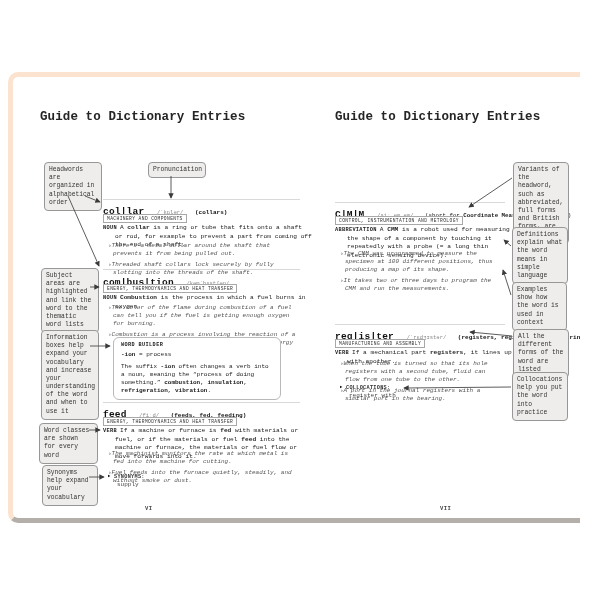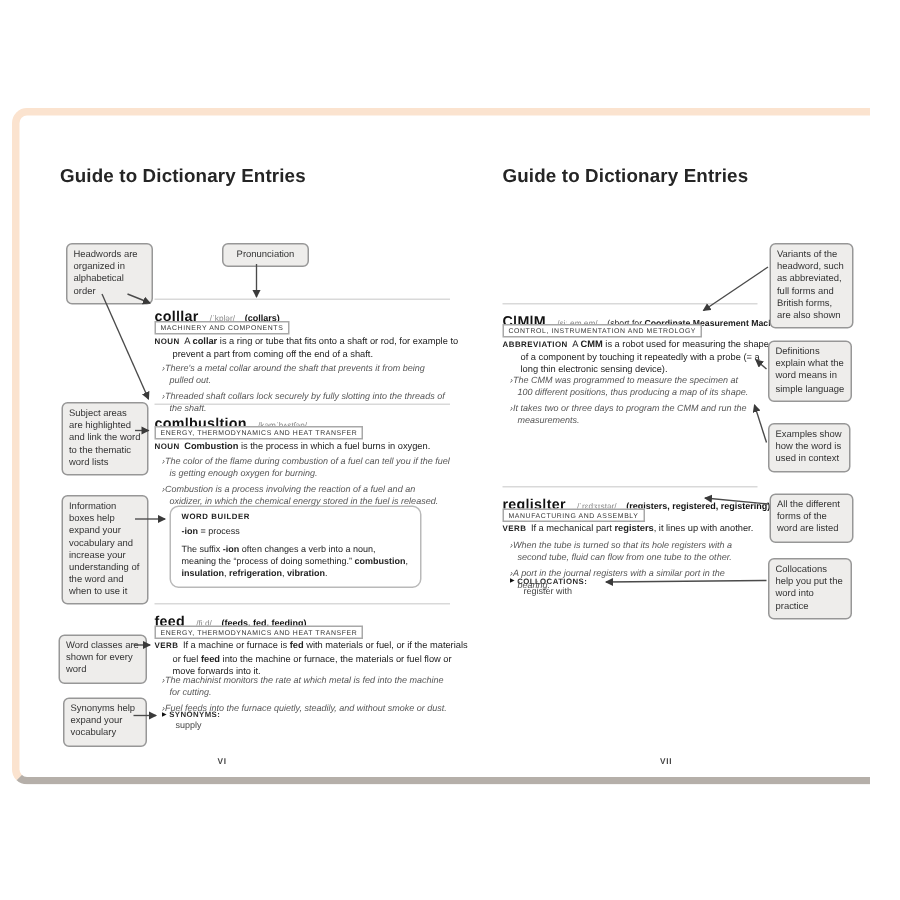--- a/index.html
+++ b/index.html
@@ -1,17 +1,17 @@
 <!DOCTYPE html>
 <html><head>
 <meta charset="utf-8">
 <style>
   html,body{margin:0;padding:0;background:#fff;}
   .stage{position:relative;width:580px;height:600px;background:#fff;overflow:hidden;
-         font-family:Liberation Sans, sans-serif;color:#222;}
+         font-family:Liberation Mono, monospace;color:#222;}
   .card{position:absolute;left:8px;top:72px;width:574px;height:441px;background:#fff;
         border:5px solid #fbe3cf;border-bottom:5px solid #b5afa9;border-radius:10px;}
   .page-title{position:absolute;font-size:12.5px;font-weight:bold;color:#252525;letter-spacing:.1px;}
   .callout{position:absolute;background:#eeedeb;border:1px solid #979797;border-radius:4px;
            padding:3px 4px;font-size:6.3px;line-height:1.3;color:#333;}
   .callout.center{text-align:center;}
   .rule{position:absolute;height:1px;background:#d9d9d9;}
   .hwline{position:absolute;white-space:nowrap;}
   .hw{font-weight:bold;font-size:9.5px;color:#111;letter-spacing:.2px;}
   .pron{font-size:5.5px;color:#888;margin-left:3px;}

